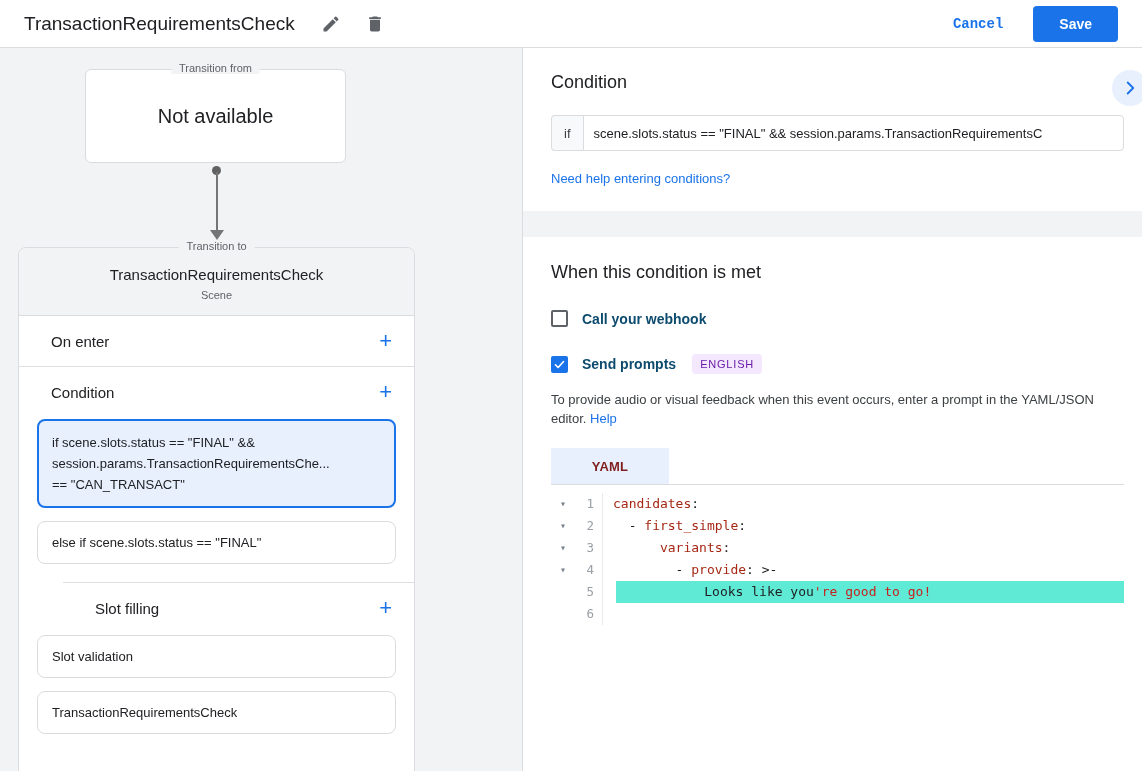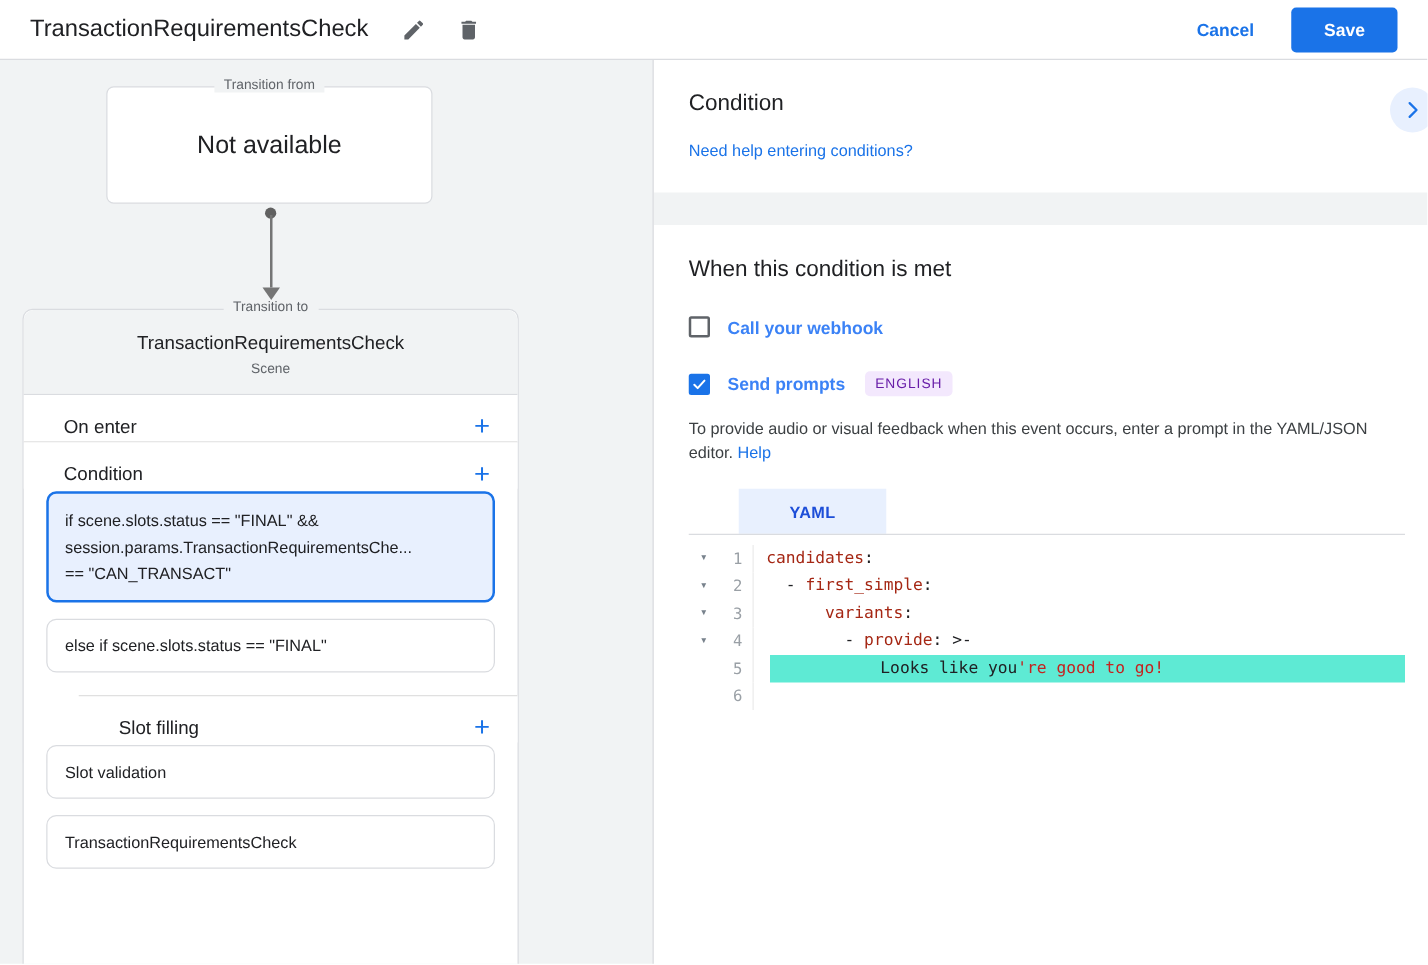--- a/index.html
+++ b/index.html
@@ -8,21 +8,21 @@
 
   
   .topbar { height: 48px; border-bottom: 1px solid #dadce0; display: flex;
     align-items: center; padding: 0 24px; background: #fff; }
   .topbar h1 { font-size: 19px; font-weight: 400; color: #202124; margin-right: 22px; }
   .icon-btn { background: none; border: none; cursor: pointer; padding: 4px;
     margin-right: 16px; display: flex; align-items: center; }
   .icon-btn svg { fill: #5f6368; }
   .top-spacer { flex: 1; }
   .cancel-btn { background: none; border: none; color: #1a73e8; font-size: 14px;
-    font-weight: bold; cursor: pointer; margin-right: 30px; font-family: Liberation Sans, sans-serif; }
+    font-weight: bold; cursor: pointer; margin-right: 30px; font-family: Liberation Mono, monospace; }
   .save-btn { background: #1a73e8; color: #fff; border: none; border-radius: 4px;
     height: 36px; padding: 0 26px; font-size: 14px; font-weight: bold; cursor: pointer;
     font-family: inherit; }
 
   
   .main { display: flex; height: 723px; }
 
   
   .canvas { width: 523px; flex-shrink: 0; background: #f1f3f4;
     border-right: 1px solid #dadce0; position: relative; overflow: hidden; }
@@ -43,21 +43,21 @@
     border-top: 10px solid #757575; }
 
   .scene-card { position: absolute; left: 18px; top: 199px; width: 397px; height: 580px;
     background: #fff; border: 1px solid #dadce0; border-radius: 8px 8px 0 0; }
   .scene-head { background: #f1f3f4; border-bottom: 1px solid #dadce0;
     border-radius: 8px 8px 0 0; padding: 18px 12px 14px; text-align: center; }
   .scene-title { font-size: 15px; color: #202124; }
   .scene-sub { font-size: 11px; color: #5f6368; margin-top: 6px; }
 
   .srow { display: flex; align-items: center; justify-content: space-between;
-    padding: 15px 22px 2px 32px; font-size: 15px; color: #202124; background: #fff; }
+    padding: 15px 22px 15px 32px; font-size: 15px; color: #202124; background: #fff; }
   .srow.bb { border-bottom: 1px solid #e0e0e0; }
   .srow.bt { border-top: 1px solid #e0e0e0; margin-left: 44px; }
   .plus { color: #1a73e8; font-size: 22px; font-weight: 400; line-height: 20px;
     cursor: pointer; }
 
   .cards { padding: 2px 18px 18px; display: flex; flex-direction: column; gap: 13px; }
   .lcard { background: #fff; border: 1px solid #dadce0; border-radius: 8px;
     padding: 13px 14px; font-size: 13px; color: #202124; cursor: pointer; }
   .lcard.selected { background: #e8f0fe; border: 2px solid #1a73e8;
     white-space: pre-line; line-height: 21px; padding: 11px 13px; }
@@ -83,30 +83,30 @@
   .band { height: 26px; background: #f1f3f4; flex-shrink: 0; }
 
   .sec-b { padding: 25px 18px 0 28px; flex: 1; display: flex; flex-direction: column;
     min-height: 0; }
   .check-row { display: flex; align-items: center; gap: 14px; margin-top: 27px;
     cursor: pointer; }
   .checkbox { width: 17px; height: 17px; border: 2px solid #5f6368; border-radius: 2px;
     background: #fff; flex-shrink: 0; cursor: pointer; }
   .checkbox.checked { background: #1a73e8; border-color: #1a73e8; display: flex;
     align-items: center; justify-content: center; }
-  .check-label { font-size: 14px; font-weight: bold; color: #3b82f6; }
+  .check-label { font-size: 14px; font-weight: bold; color: #0c4a6e; }
   .badge { margin-left: 2px; background: #f3e8fd; color: #681da8; font-size: 11px;
     letter-spacing: .8px; padding: 4px 8px; border-radius: 4px; }
   .hint { margin-top: 16px; font-size: 13px; color: #3c4043; line-height: 19px;
     max-width: 580px; }
   .tabs { display: flex; margin-top: 20px; }
   .tab { width: 118px; height: 36px; display: flex; align-items: center;
     justify-content: center; font-size: 13px; font-weight: bold; letter-spacing: .25px;
     color: #5f6368; cursor: pointer; }
-  .tab.active { color: #1d4ed8; background: #e8f0fe; margin-left: 40px; }
+  .tab.active { color: #7f1d1d; background: #e8f0fe; }
 
   .editor { border-top: 1px solid #dadce0; flex: 1; padding-top: 8px; overflow: hidden; }
   .code-row { display: flex; height: 22px; line-height: 22px;
     font-family: "DejaVu Sans Mono", monospace; font-size: 13px; }
   .fold { width: 24px; text-align: center; color: #78828c; font-size: 10px;
     cursor: pointer; flex-shrink: 0; }
   .lnum { width: 28px; text-align: right; padding-right: 8px; color: #9aa0a6;
     border-right: 1px solid #ebebeb; font-size: 12.5px; flex-shrink: 0; }
   .lcontent { flex: 1; padding-left: 10px; white-space: pre; }
   .code-row.hl .lcontent { background: #5eead4; margin-left: 13px; }
@@ -182,20 +182,24 @@
     </aside>
 
     <section class="detail">
       <div class="sec-a">
         <h2 class="sec-h">Condition</h2>
         <button class="collapse-btn">
           <svg width="22" height="22" viewBox="0 0 24 24">
             <path d="M9.5 6 L15.5 12 L9.5 18" fill="none" stroke="#1a73e8" stroke-width="2" stroke-linecap="round" stroke-linejoin="round"></path>
           </svg>
         </button>
+        <div class="if-row">
+          <span class="if-chip">if</span>
+          <input class="cond-input" value="scene.slots.status == &quot;FINAL&quot; &amp;&amp; session.params.TransactionRequirementsC" style="">
+        </div>
         <a class="link">Need help entering conditions?</a>
       </div>
 
       <div class="band"></div>
 
       <div class="sec-b">
         <h2 class="sec-h">When this condition is met</h2>
 
         <label class="check-row">
           <span class="checkbox"></span>

